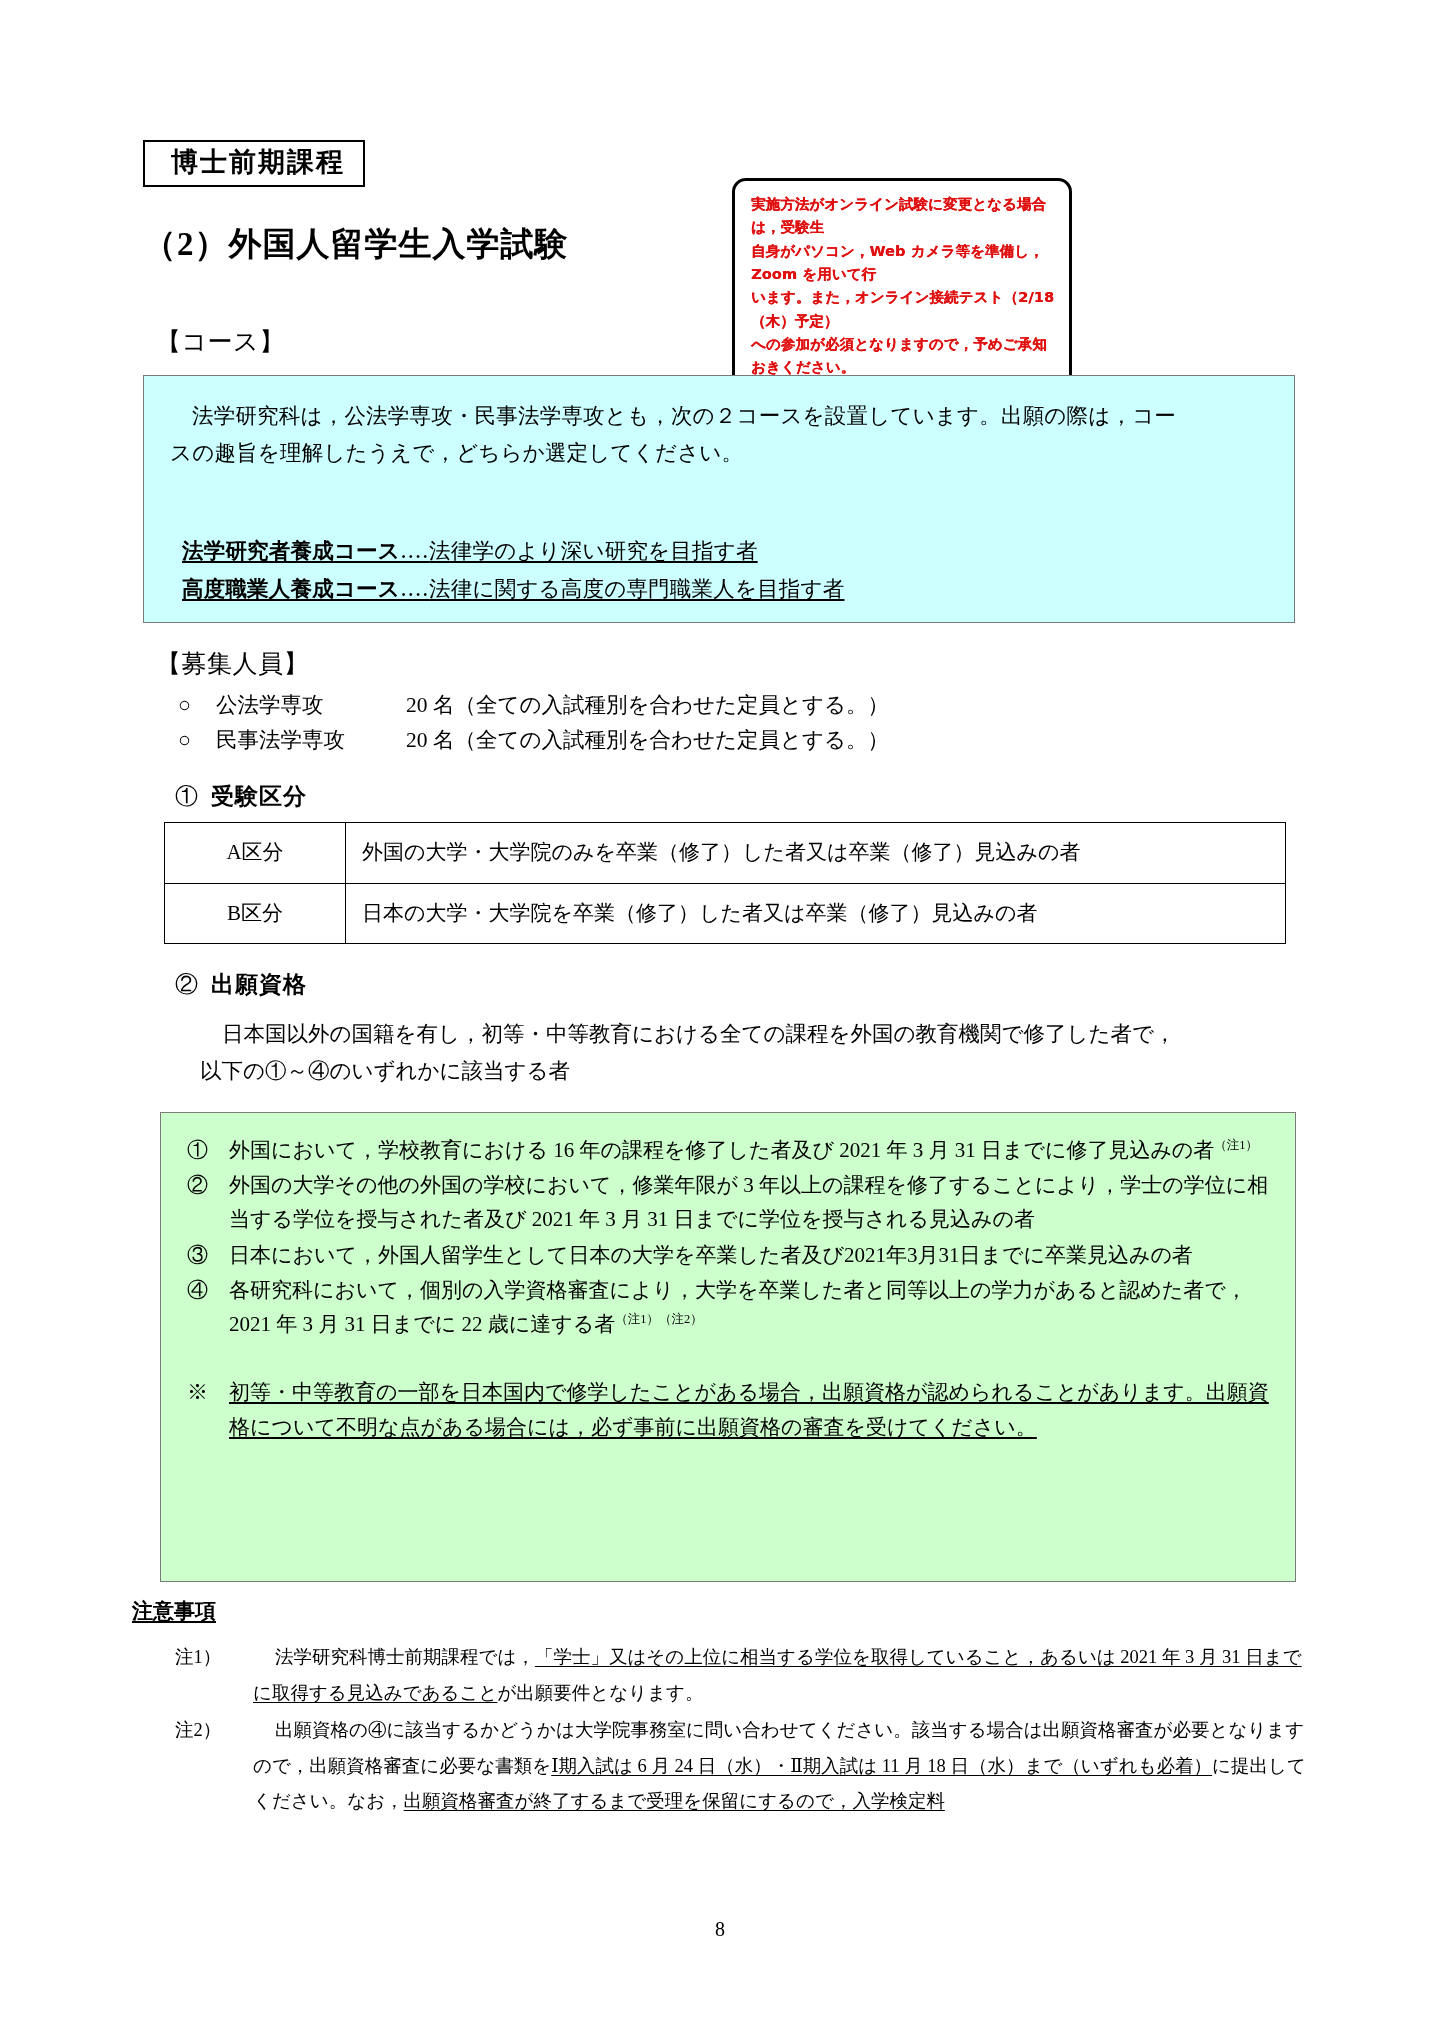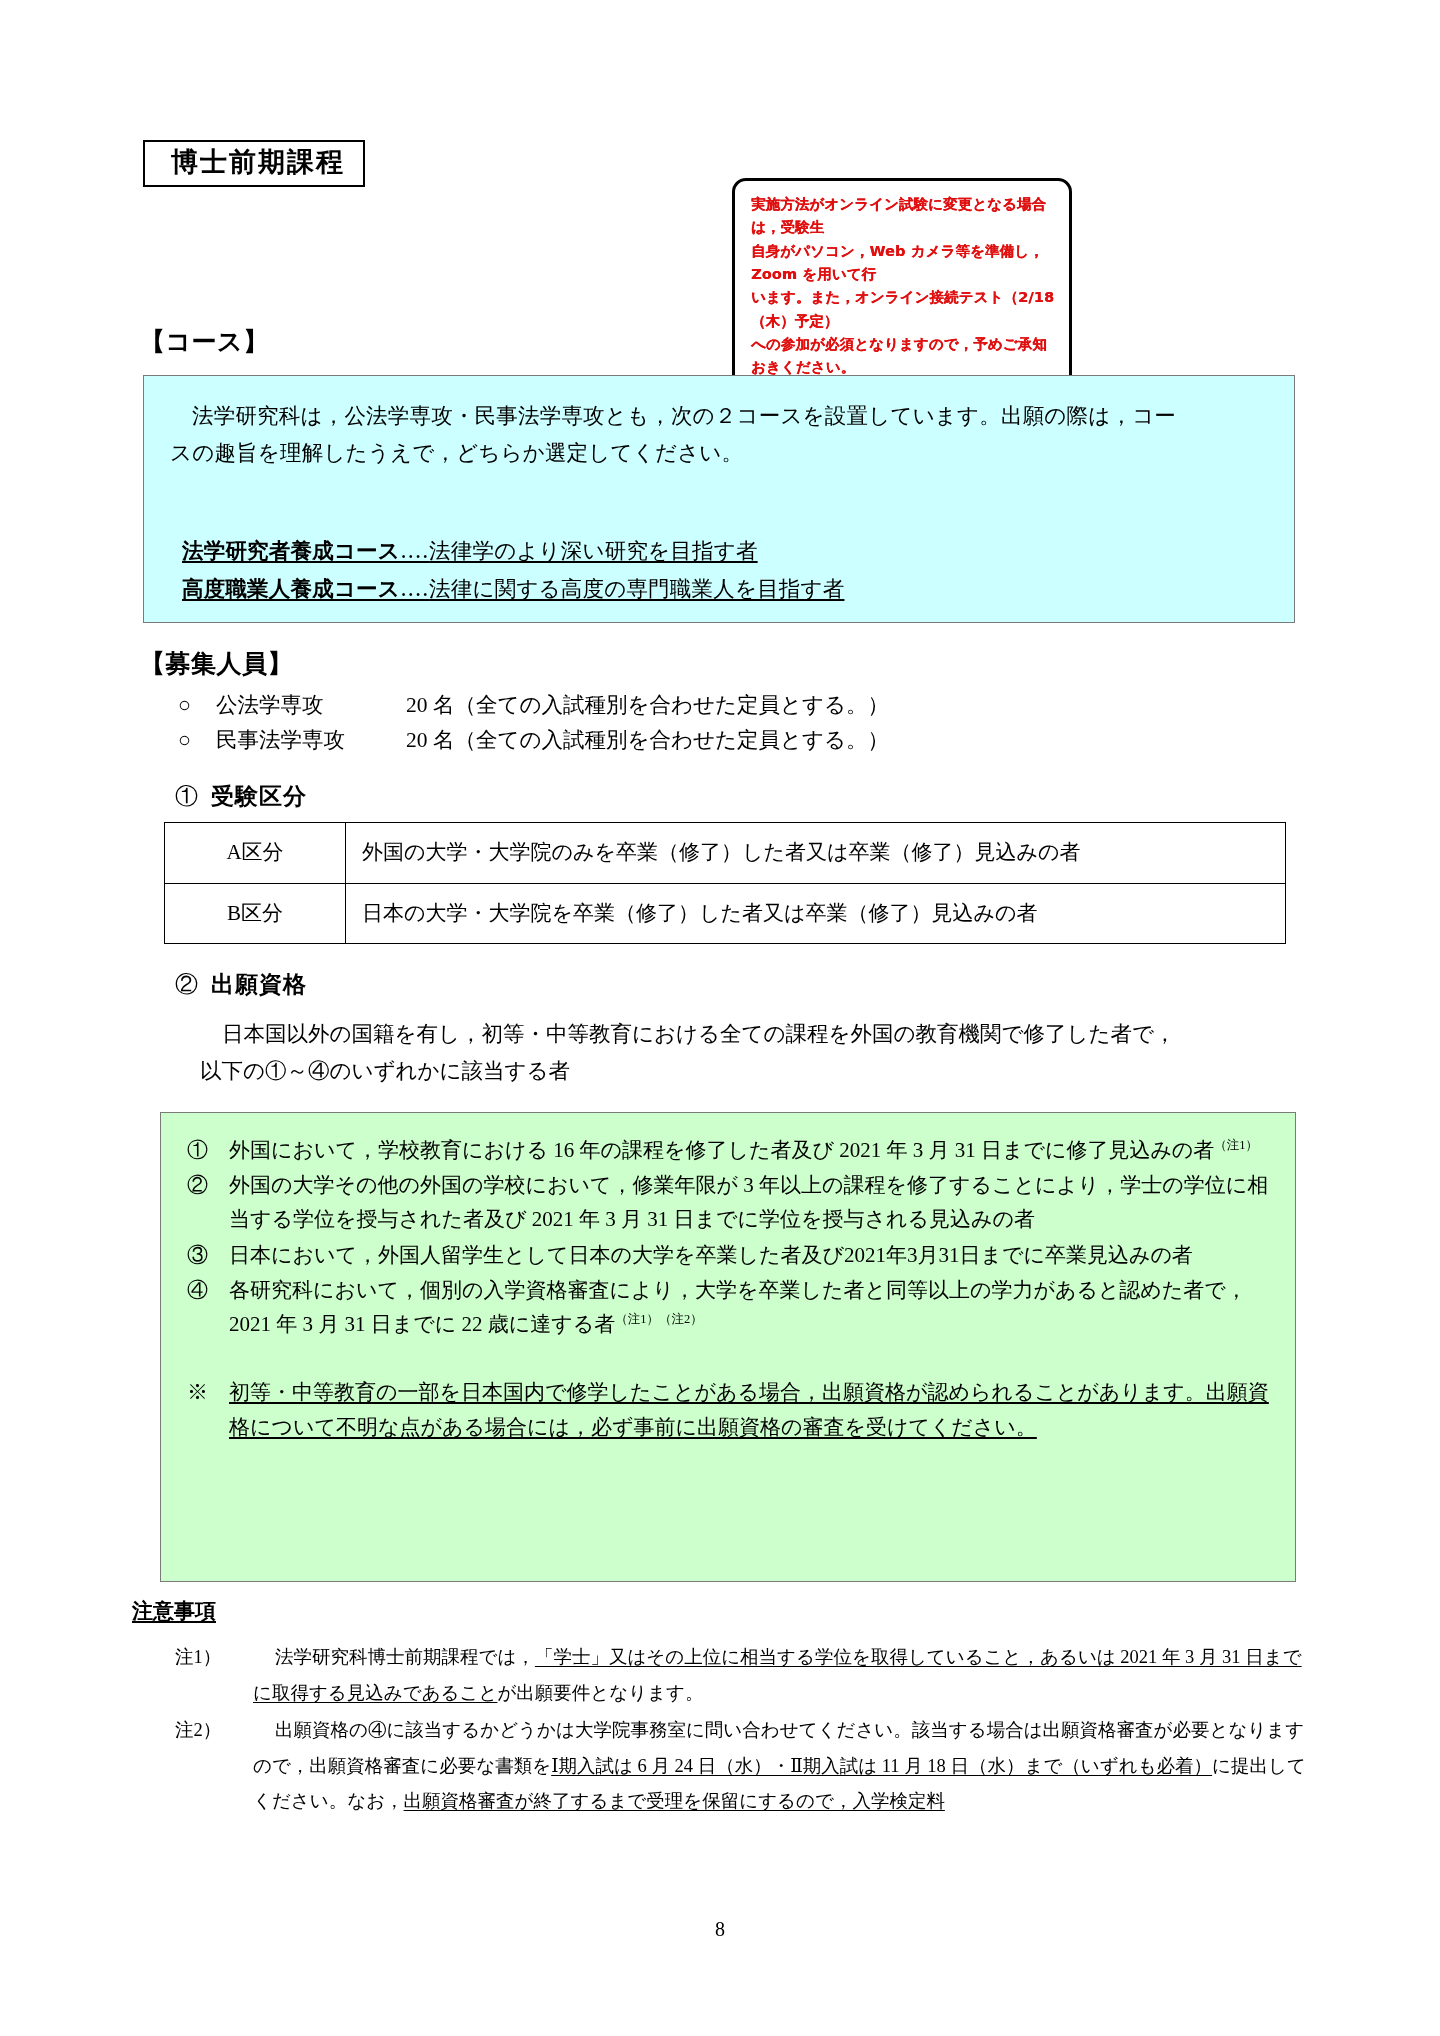--- a/index.html
+++ b/index.html
@@ -65,23 +65,24 @@
     line-height: 1.62;
     letter-spacing: 0.2px;
     font-family: "DejaVu Sans", "Liberation Sans", sans-serif;
     text-shadow: 0.4px 0 0 #e01010;
   }
 
   
   .sec-heading {
     position: absolute;
     font-size: 25px;
-    font-weight: 700;
+    font-weight: 400;
     letter-spacing: 0.5px;
     line-height: 1.1;
+    margin-left: 16px;
   }
   #heading-course   { left: 140px; top: 328px; }
   #heading-capacity { left: 140px; top: 650px; }
 
   .num-heading {
     position: absolute;
     font-size: 23px;
     font-weight: 700;
     letter-spacing: 1px;
     line-height: 1.1;
@@ -258,20 +259,21 @@
     font-size: 20px;
   }
 </style>
 </head>
 <body>
 
 <div class="page">
 
   <div class="course-badge">博士前期課程</div>
 
+  <div class="doc-title">（2）外国人留学生入学試験</div>
 
   <div class="notice-box">
     <p>実施方法がオンライン試験に変更となる場合は，受験生</p>
     <p>自身がパソコン，Web カメラ等を準備し，Zoom を用いて行</p>
     <p>います。また，オンライン接続テスト（2/18（木）予定）</p>
     <p>への参加が必須となりますので，予めご承知おきください。</p>
   </div>
 
   <div class="sec-heading" id="heading-course">【コース】</div>
 

